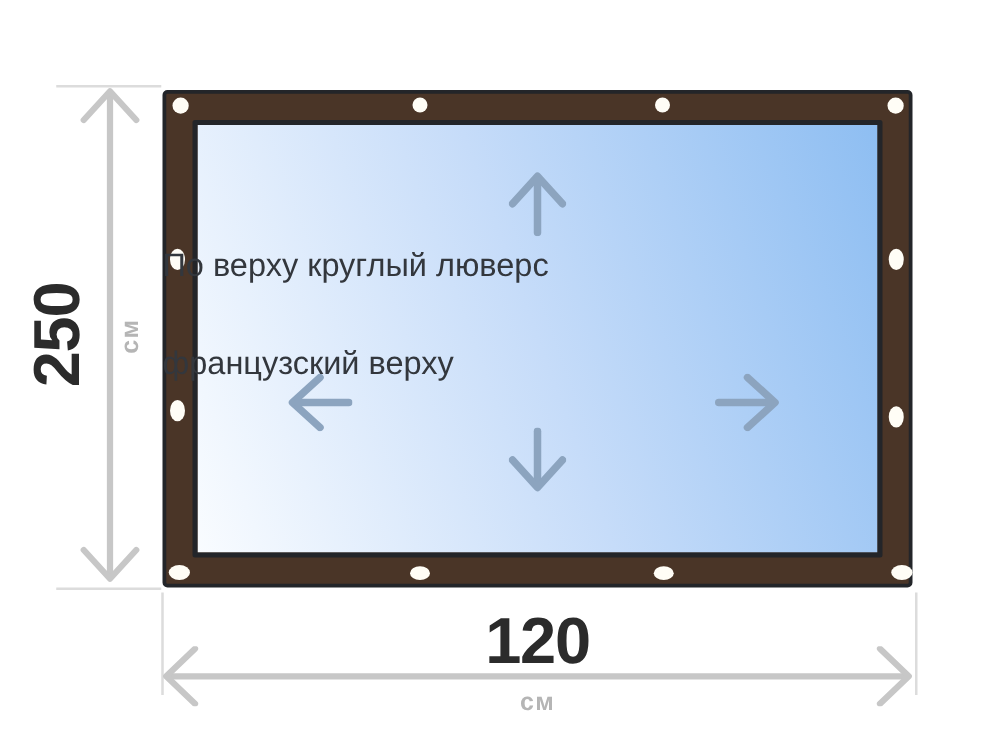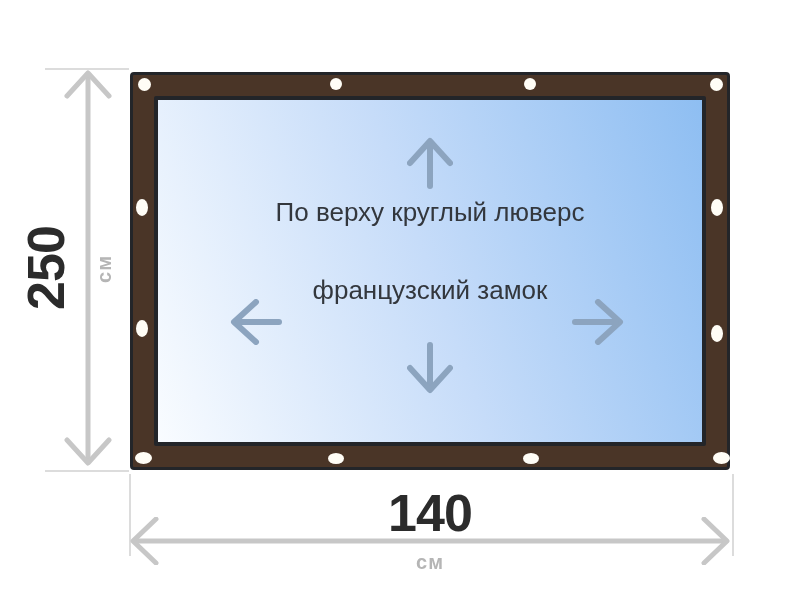--- a/index.html
+++ b/index.html
@@ -25,21 +25,21 @@
     border-radius: 2px;
     background: linear-gradient(70deg, #f9fcff 0%, #c6dcf9 50%, #8ebef2 100%);
   }
   .grommet {
     position: absolute; background: #fffdf6; border-radius: 50%;
   }
 
   
   .annotation {
     position: absolute; left: 130px; width: 600px;
-    text-align: center; color: #33373d;
+    color: #33373d;
     font-size: 26px; line-height: 31px;
   }
   .annotation-top { top: 197px; line-height: 30px; }
   .annotation-middle { top: 275px; }
 
   .dir-arrow { position: absolute; }
 
   
   .ext-line { position: absolute; background: #dcdcdc; }
   .ext-top    { left: 45px;  top: 68px;  width: 84px; height: 2px; }
@@ -129,26 +129,26 @@
   </svg>
   <svg class="dir-arrow" style="left:572px; top:299px;" width="52" height="46" viewBox="0 0 52 46">
     <g fill="none" stroke="#8ca4bf" stroke-width="6" stroke-linecap="round" stroke-linejoin="round">
       <polyline points="26,3 48,23 26,43"></polyline>
       <line x1="3" y1="23" x2="44" y2="23"></line>
     </g>
   </svg>
 
   <div class="annotation annotation-top">По верху круглый люверс</div>
   <div class="annotation annotation-middle">
-    <div>французский замок</div>
+    <div>французский верху</div>
   </div>
 
   <svg class="dim-arrow" style="left:128px; top:517px;" width="604" height="48" viewBox="0 0 604 48">
     <g fill="none" stroke="#c7c7c7" stroke-width="5" stroke-linecap="round" stroke-linejoin="round">
       <line x1="6" y1="24" x2="598" y2="24"></line>
       <polyline points="28,2 5,24 28,46"></polyline>
       <polyline points="576,2 599,24 576,46"></polyline>
     </g>
   </svg>
-  <div class="dim-value width-value">140</div>
+  <div class="dim-value width-value">120</div>
   <div class="dim-unit width-unit">см</div>
 
 </div>
 
 </body></html>

